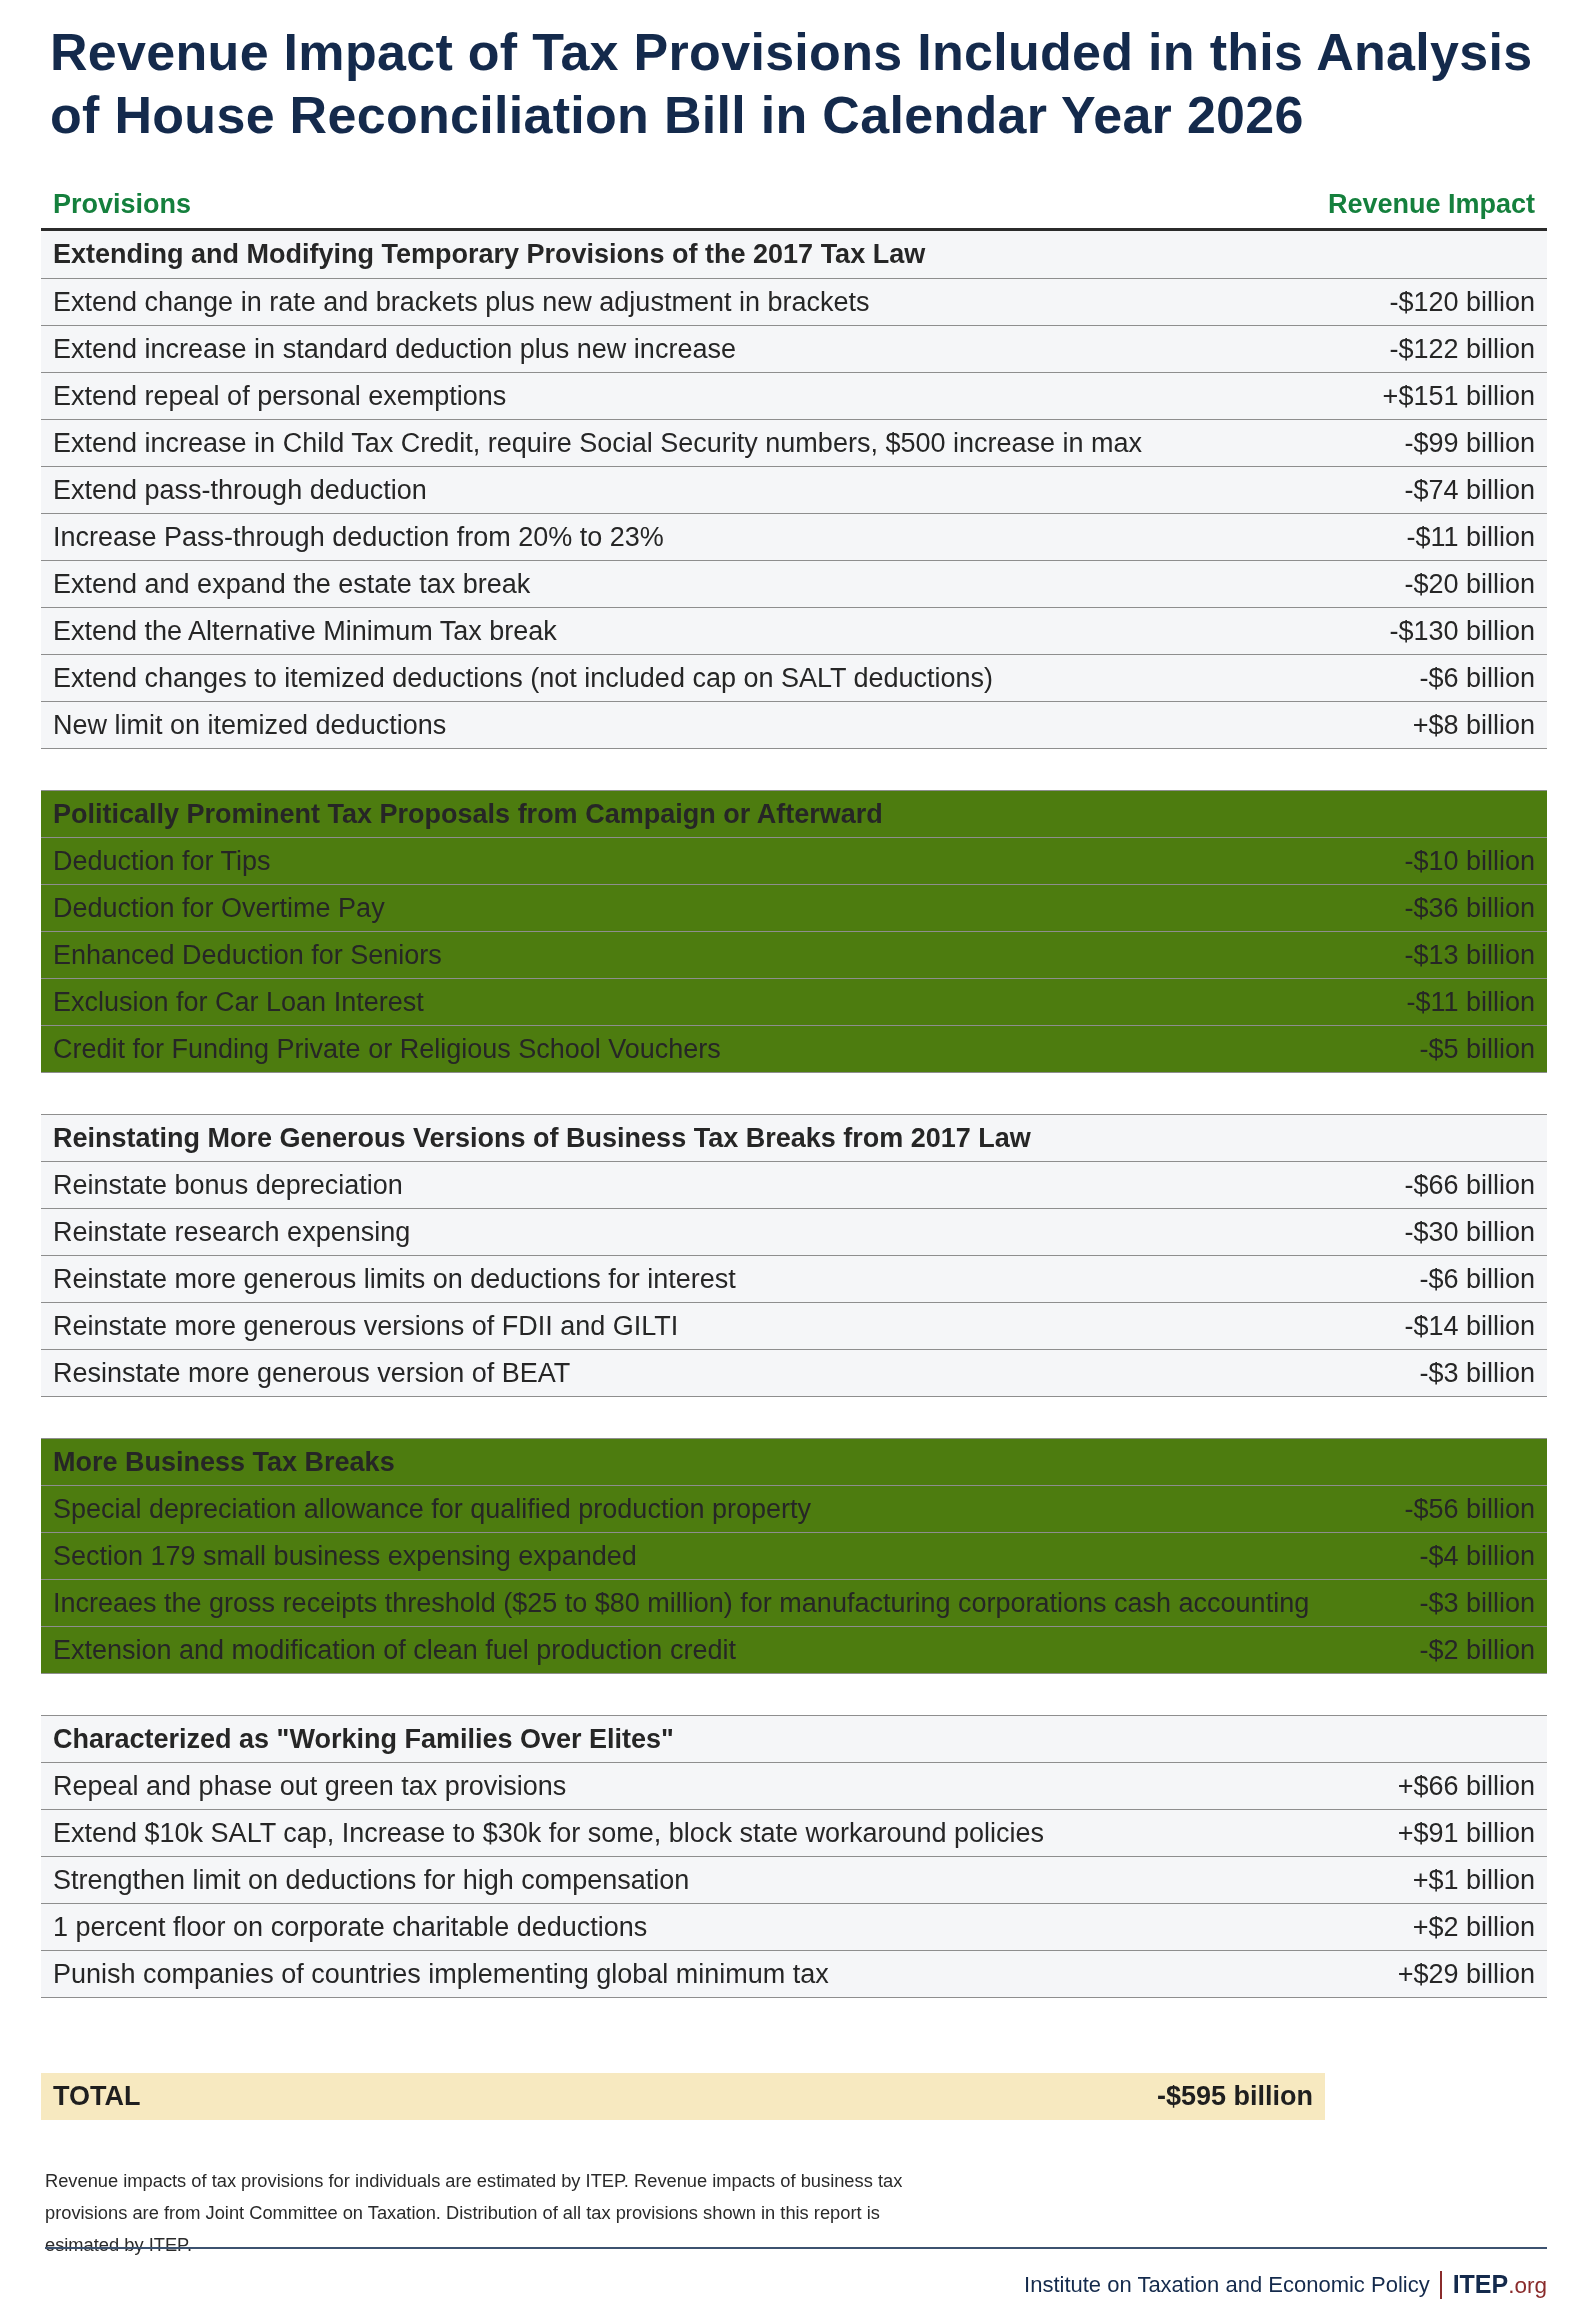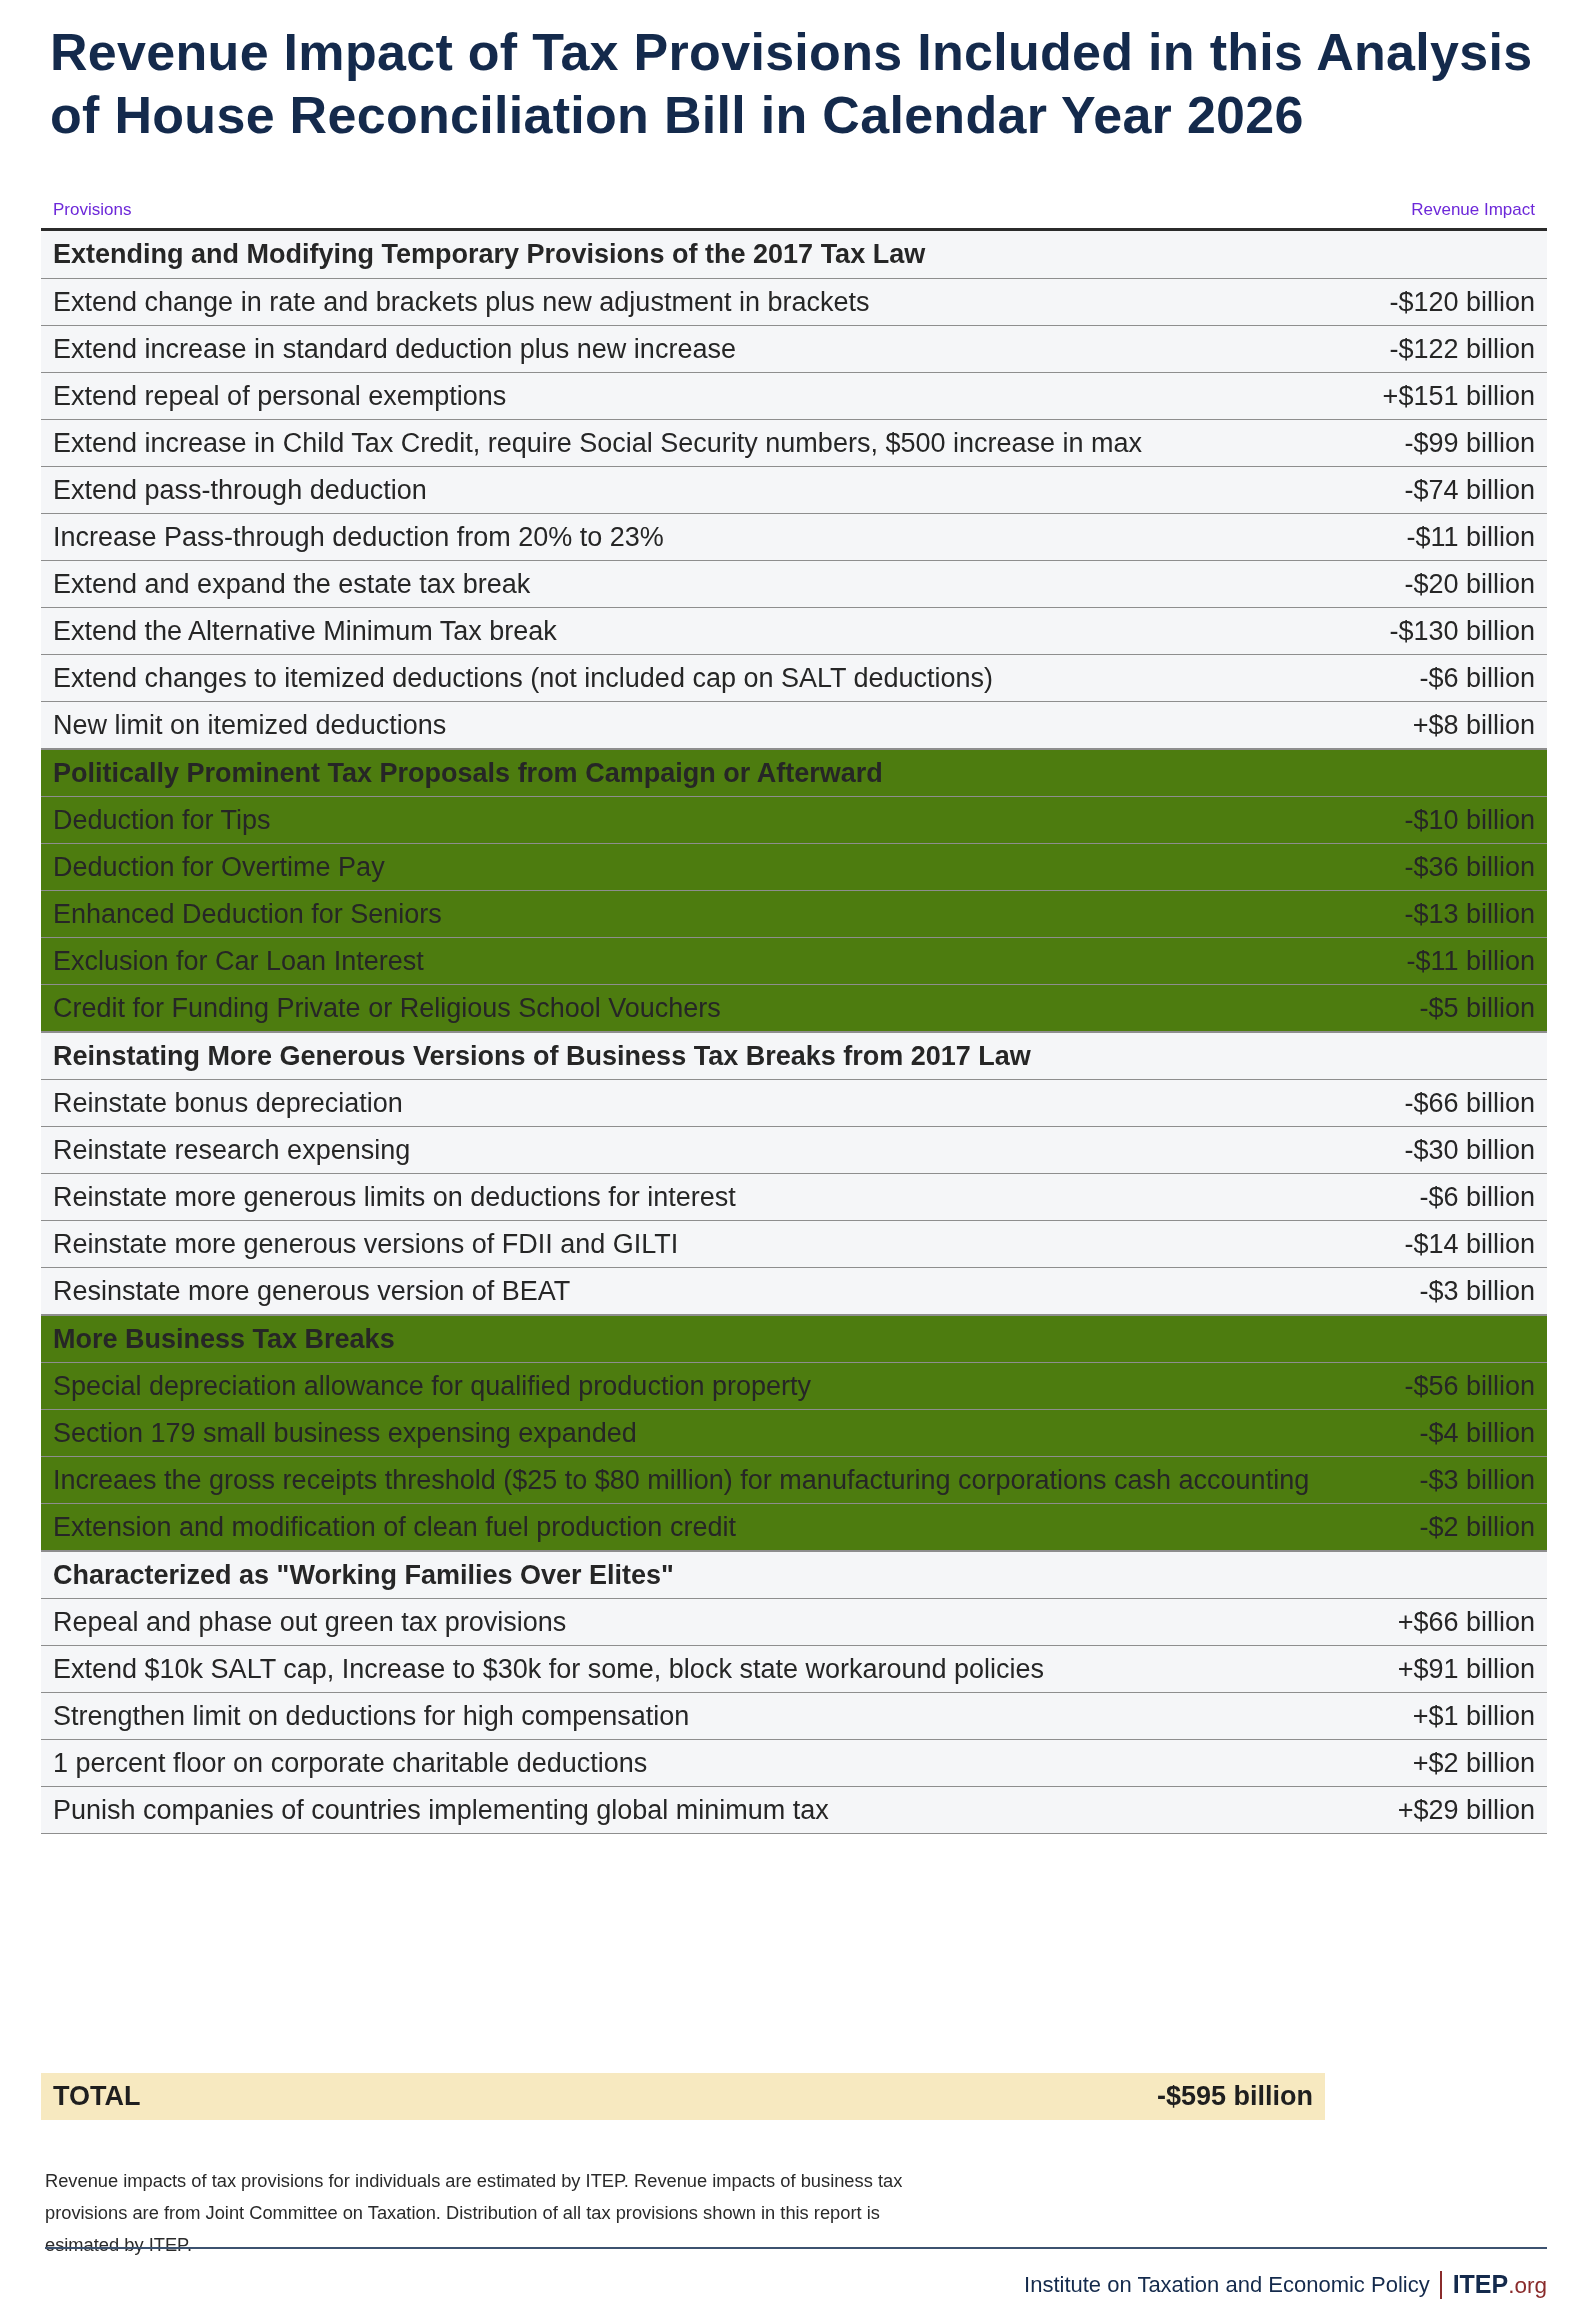--- a/index.html
+++ b/index.html
@@ -5,22 +5,22 @@
   * { box-sizing: border-box; margin: 0; padding: 0; }
   html, body { width: 1588px; height: 2307px; background: #ffffff; }
   body { font-family: "Liberation Sans", "DejaVu Sans", sans-serif; color: #222222; position: relative; }
   .title {
     position: absolute; left: 50px; top: 21px; width: 1514px;
     font-family: "Liberation Sans", sans-serif; font-weight: 700;
     font-size: 52px; line-height: 63px; color: #142a4c; letter-spacing: 0.3px;
   }
   .table { position: absolute; left: 41px; top: 183px; width: 1506px; }
   .thead { display: flex; justify-content: space-between; align-items: flex-end; height: 48px; padding: 0 12px 8.3px 12px; border-bottom: 3px solid #2b2b2b; }
-  .thead span { font-weight: 400; font-size: 17px; color: #6d28d9; }
-  .section { }
+  .thead span { font-weight: 700; font-size: 27px; color: #15803d; }
+  .section { margin-bottom: 41px; }
   .section:first-of-type { margin-top: 0; }
   .section.light { background: #f5f6f8; }
   .section.dark { background: #4d7c0f; }
   .sec-head { height: 47px; display: flex; align-items: center; padding: 0 12px; border-top: 1.8px solid #8e8e8e; font-weight: 700; font-size: 27px; color: #262626; }
   .section.first .sec-head { border-top: none; }
   .row { display: flex; justify-content: space-between; align-items: center; min-height: 47px; padding: 0 12px; border-top: 1.8px solid #8e8e8e; font-size: 27px; color: #262626; }
   .row .label { flex: 1; line-height: 33px; padding: 6px 0; }
   .row .val { white-space: nowrap; text-align: right; padding-left: 24px; }
   .section-end { border-bottom: 1.8px solid #8e8e8e; }
   .total { position: absolute; left: 41px; top: 2073px; width: 1284px; height: 47px; background: #f7e9c0; display: flex; justify-content: space-between; align-items: center; padding: 0 12px; font-weight: 700; font-size: 27px; color: #1f1f1f; }

